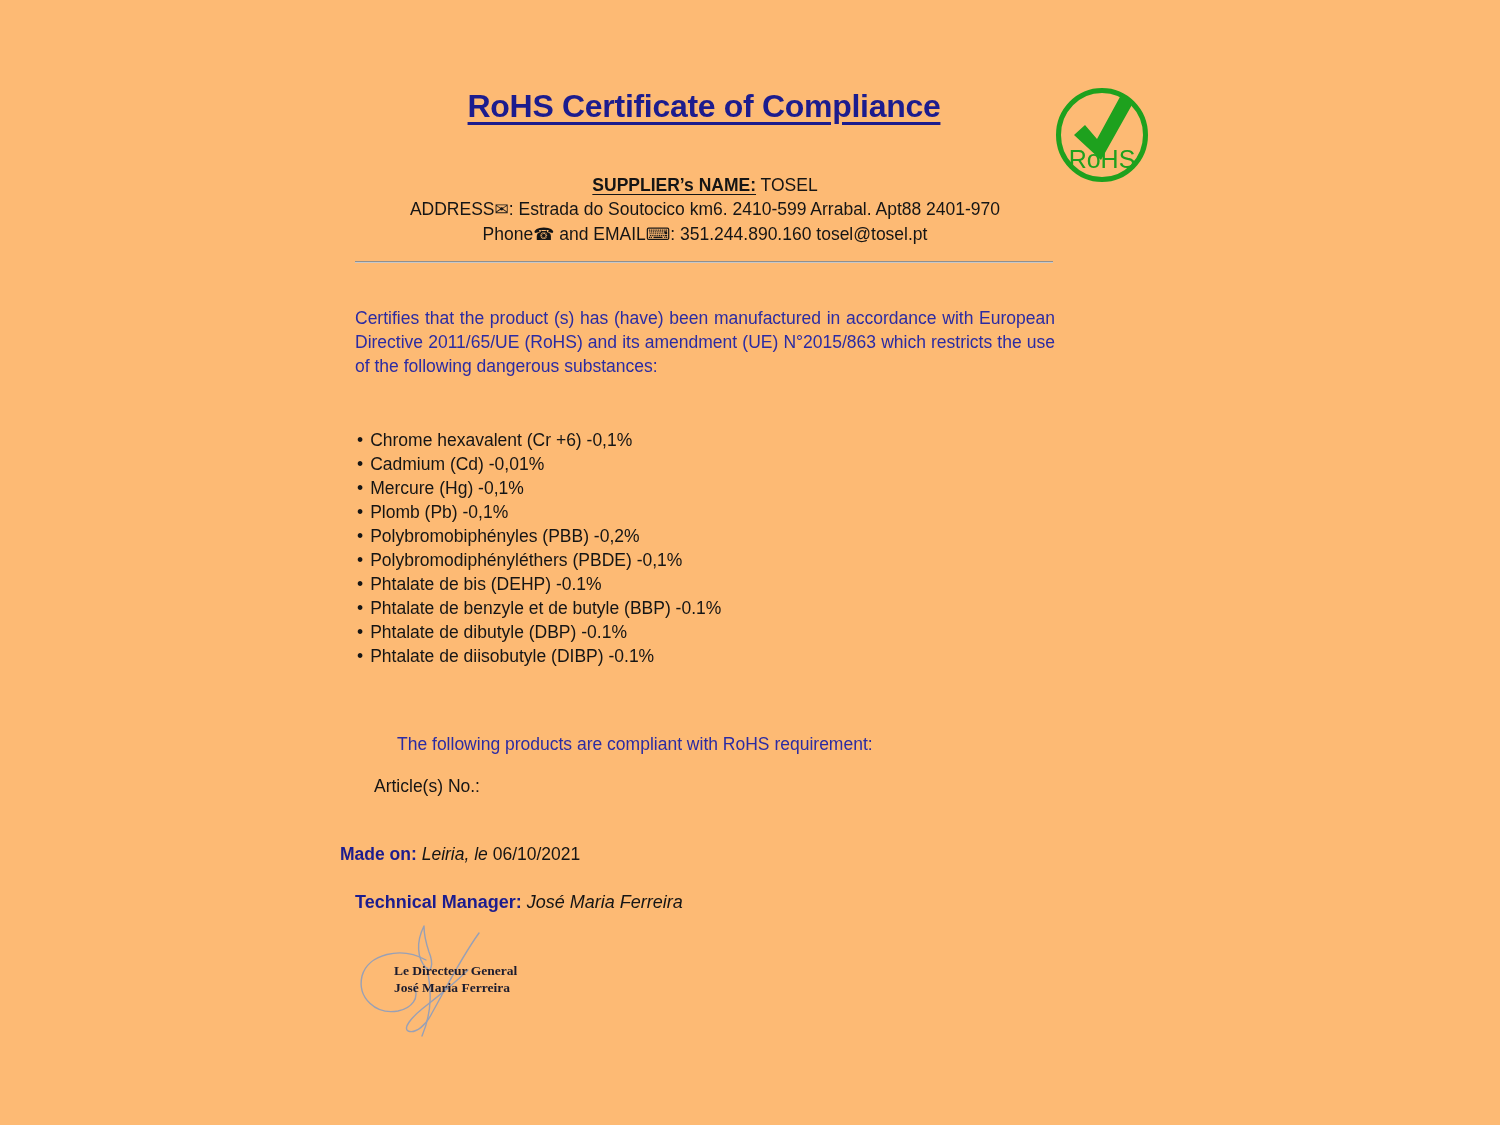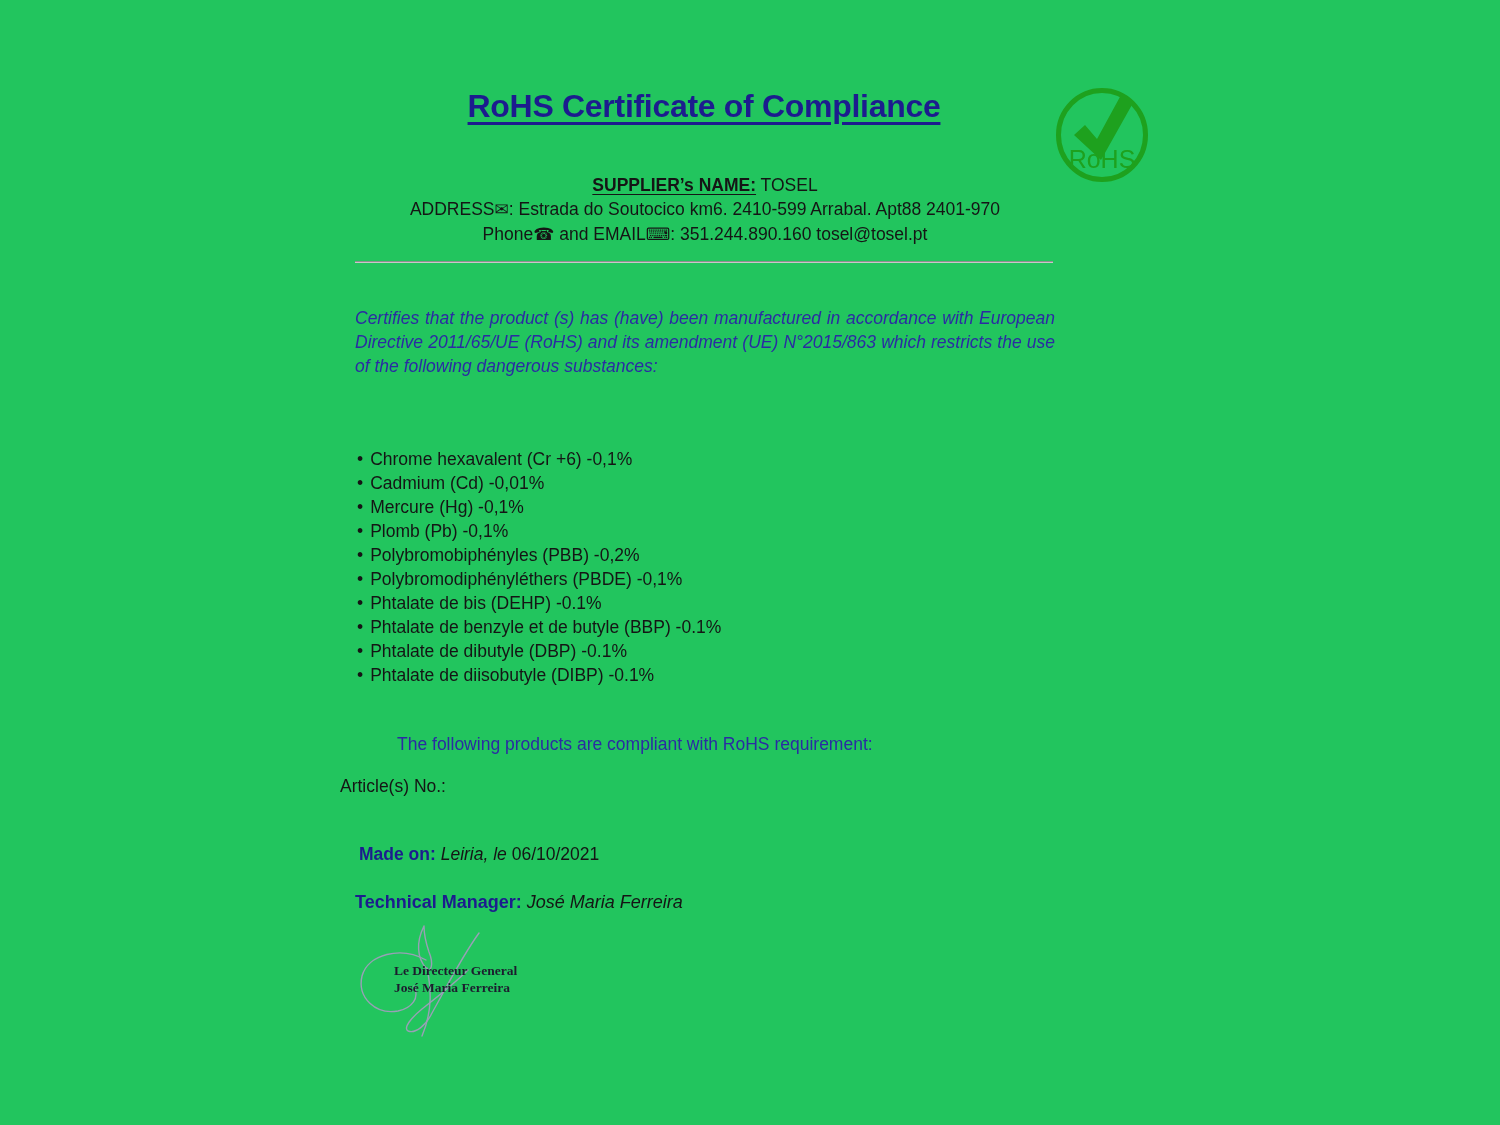--- a/index.html
+++ b/index.html
@@ -2,21 +2,21 @@
 <html><head>
 <meta charset="utf-8">
 <title>RoHS Certificate of Compliance</title>
 <style>
   * { margin:0; padding:0; box-sizing:border-box; }
   html,body { background:#ffffff; }
   body { font-family:"Liberation Sans", sans-serif; color:#1a1a1a; }
   .page {
     position:relative;
     width:1500px; height:1125px;
-    background:#22c55e;
+    background:#fdba74;
     overflow:hidden;
   }
   
   .doc-title {
     position:absolute; left:355px; top:88px; width:698px;
     text-align:center;
     font-size:32px; font-weight:bold;
     color:#1c1c8e;
     text-decoration:underline;
     text-decoration-thickness:3px;
@@ -37,40 +37,39 @@
   .divider {
     position:absolute; left:355px; top:261px; width:698px; height:2px;
     background:#8f8f8f; border-bottom:1px solid #c8c8c8;
   }
   
   .statement {
     position:absolute; left:355px; top:306px; width:700px;
     font-size:17.5px; line-height:24px;
     color:#2b2ba3;
     text-align:justify;
-    font-style:italic;
   }
   
   .substances {
     position:absolute; left:357px; top:428px; width:700px;
     list-style:none;
-    font-size:17.5px; line-height:24px; color:#151515;margin-top:19px;
+    font-size:17.5px; line-height:24px; color:#151515;
   }
   .substances li::before { content:"\2022"; margin-right:7px; }
   
   .compliance-note {
     position:absolute; left:355px; top:734px; width:700px;
     font-size:17.5px; color:#2b2ba3;margin-left:42px;
   }
   .articles-line {
-    position:absolute; left:340px; top:776px; width:700px;
+    position:absolute; left:374px; top:776px; width:700px;
     font-size:17.5px; color:#151515;
   }
   .made-on-line {
-    position:absolute; left:359px; top:844px; width:700px;
+    position:absolute; left:340px; top:844px; width:700px;
     font-size:17.5px; color:#151515;
   }
   .tech-manager-line {
     position:absolute; left:355px; top:892px; width:700px;
     font-size:18px; color:#151515;
   }
   .navy-bold { color:#1c1c8e; font-weight:bold; }
   .italic { font-style:italic; }
   
   .signature-area { position:absolute; left:356px; top:918px; width:175px; height:130px;font-weight:bold; }

